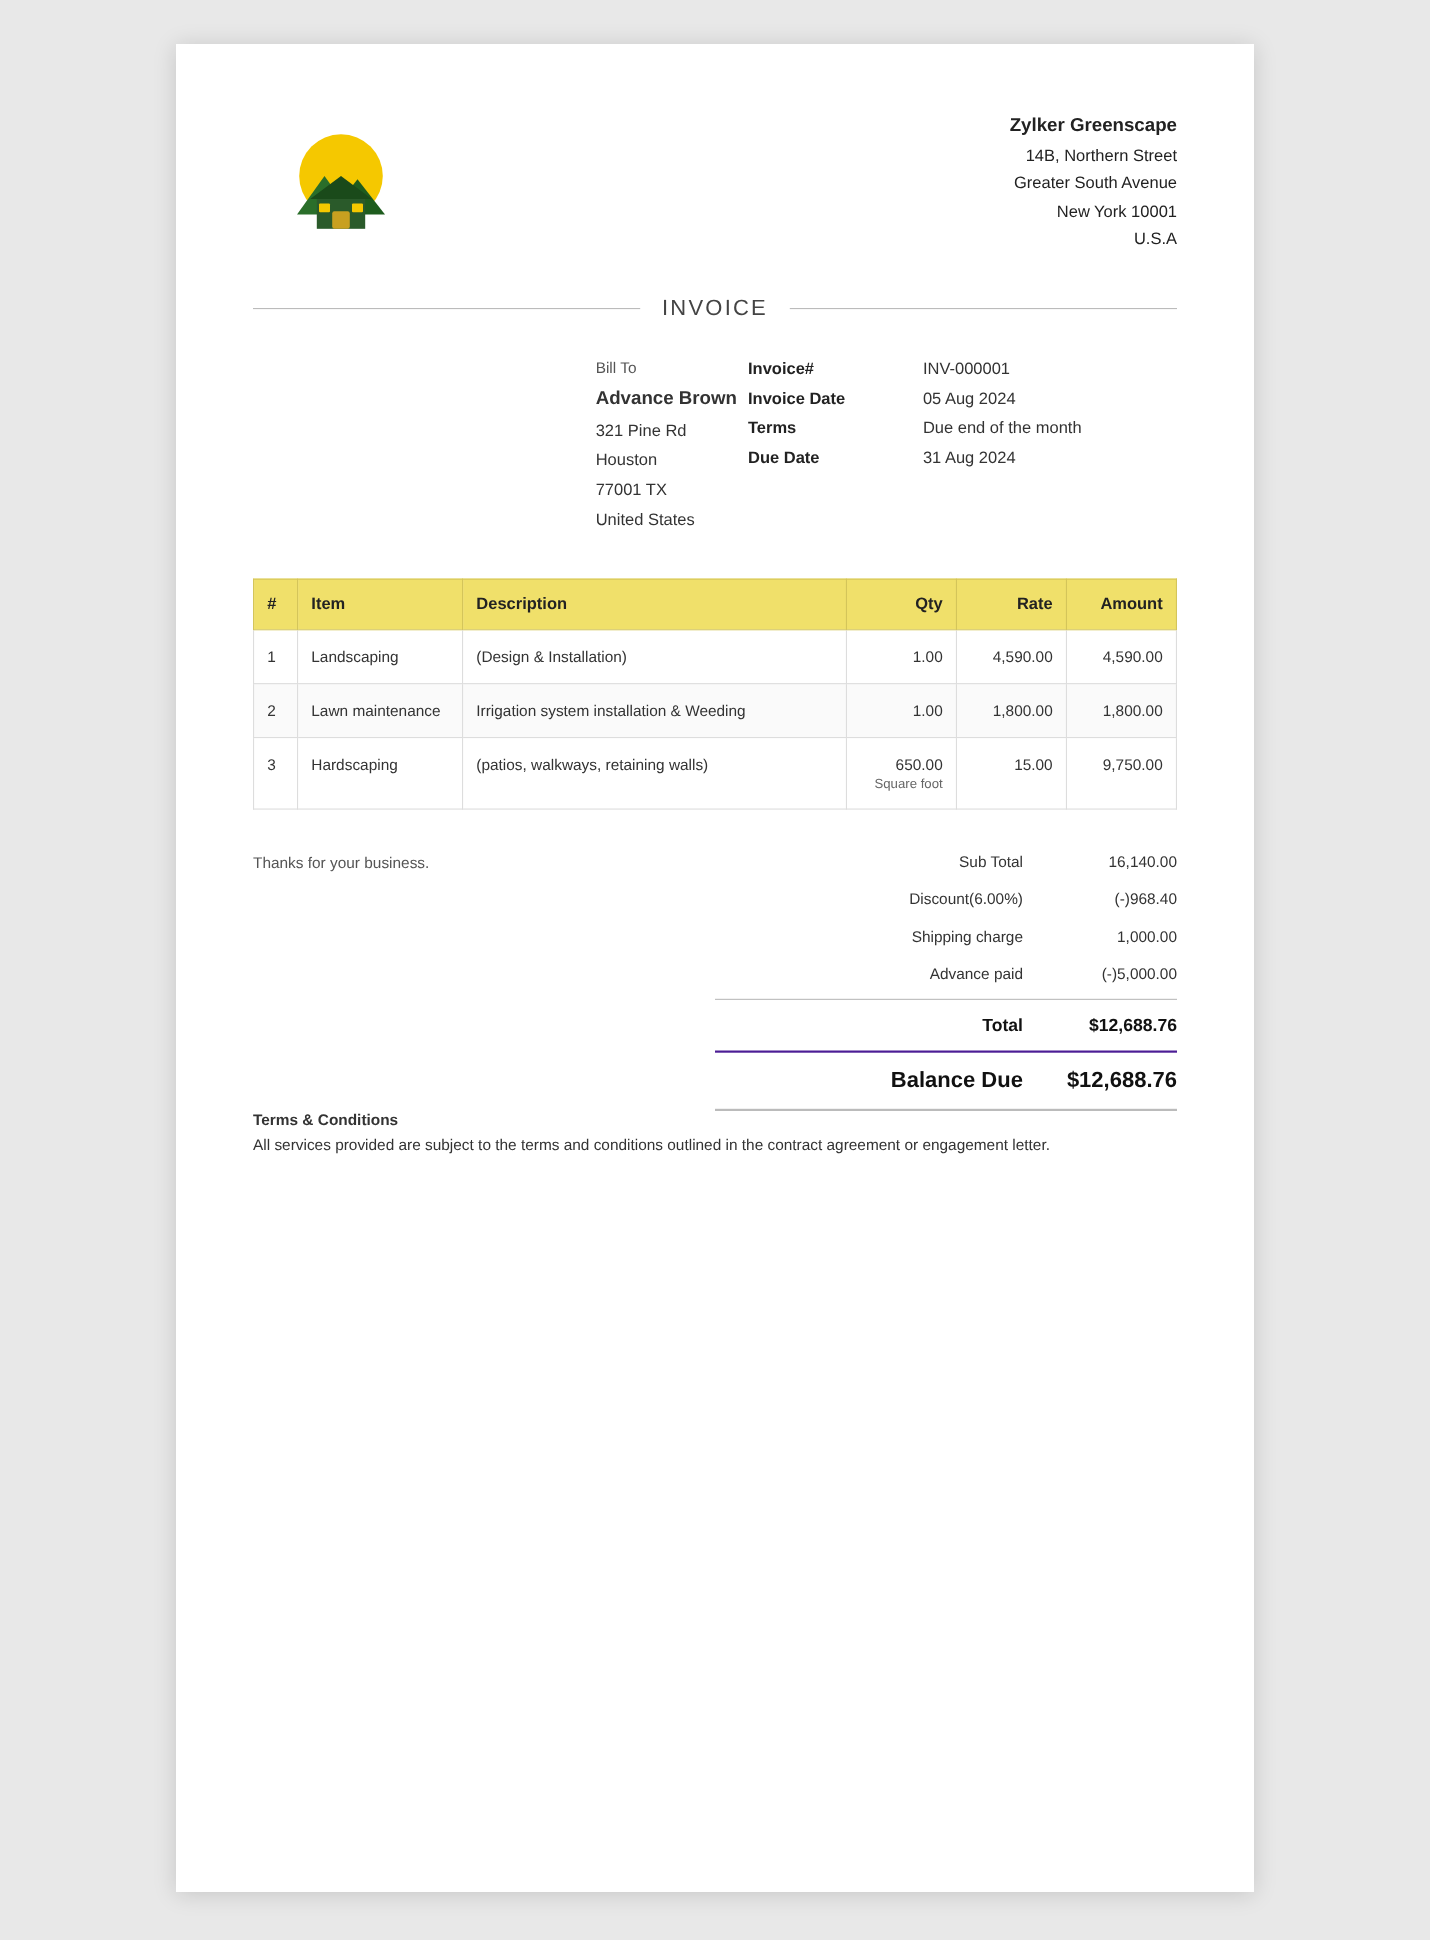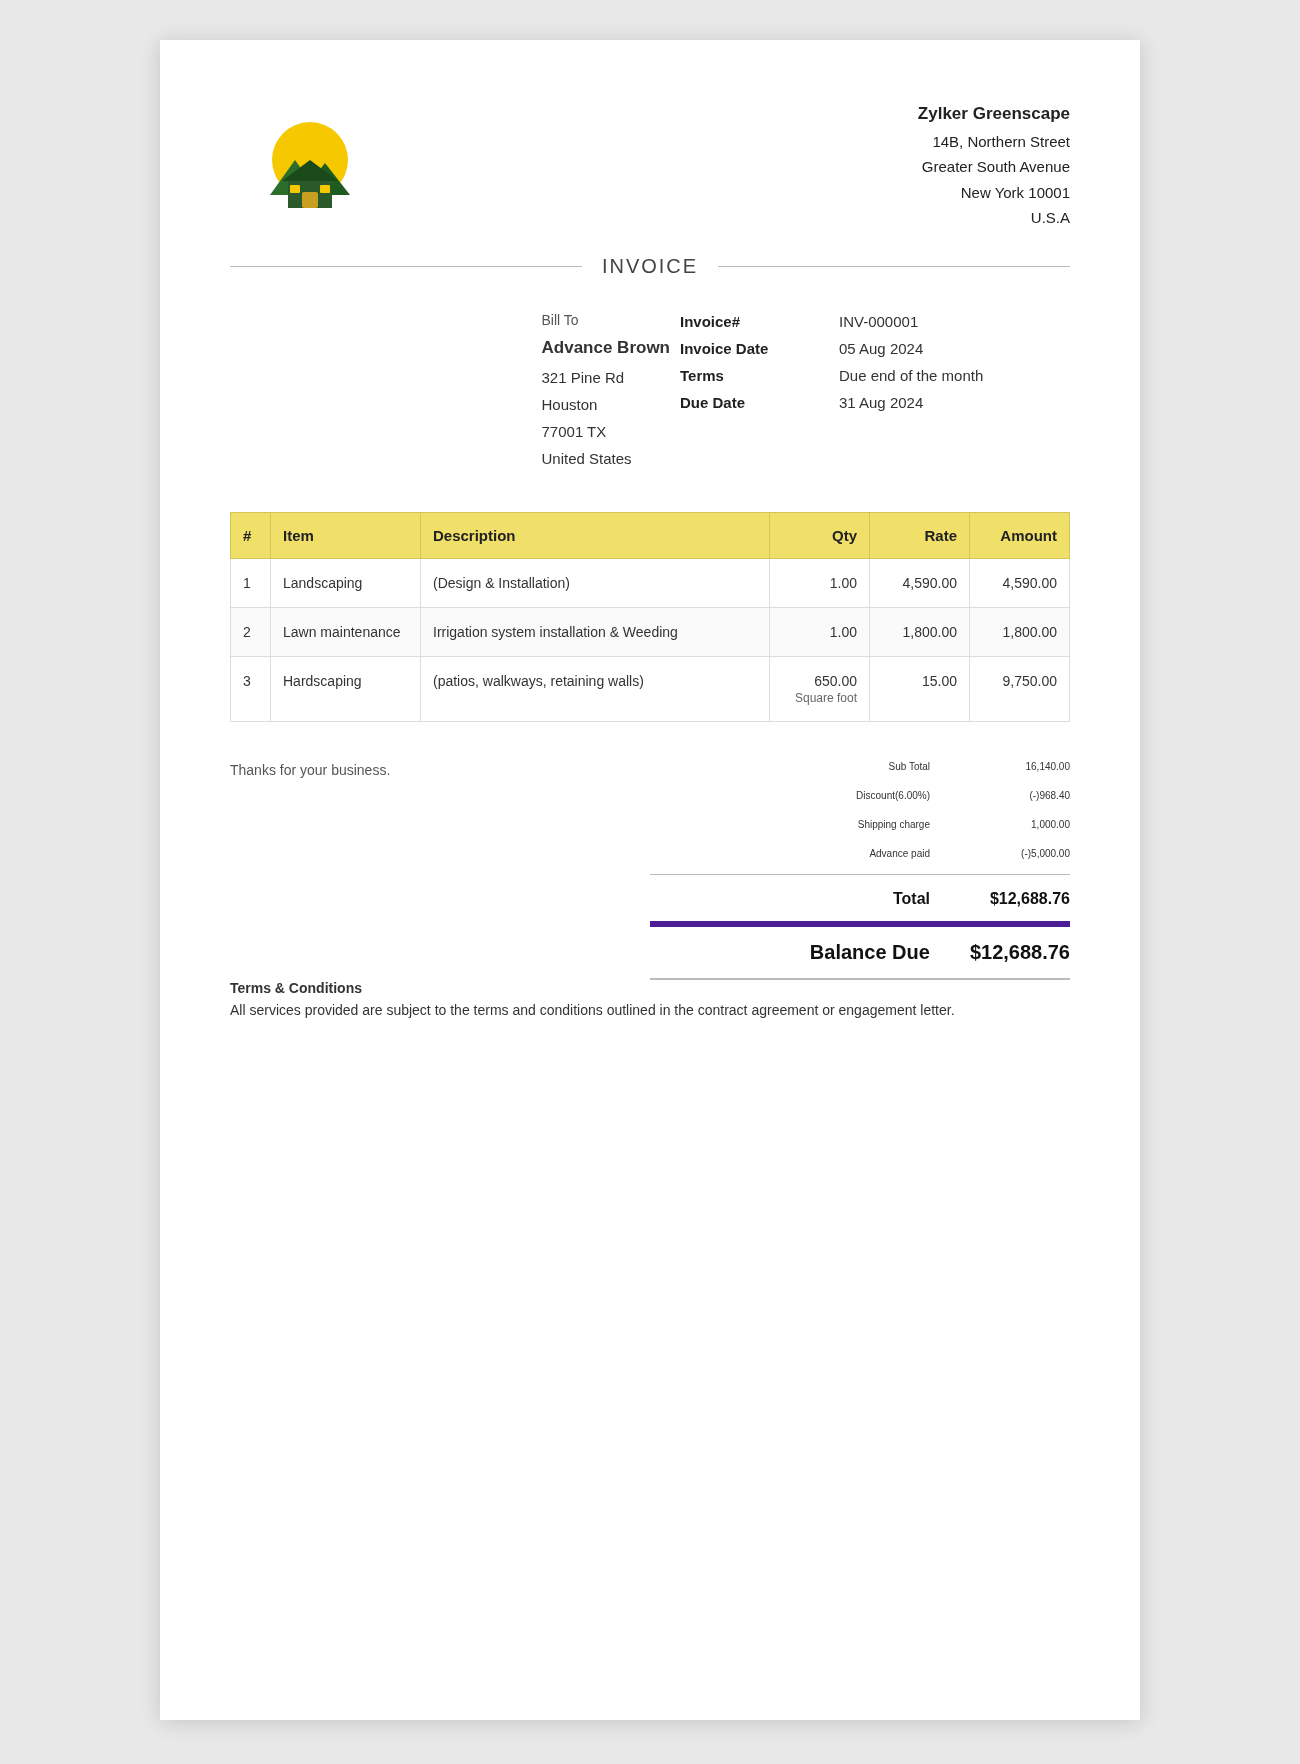--- a/index.html
+++ b/index.html
@@ -17,21 +17,21 @@
       width: 980px;
       min-height: 1680px;
       padding: 60px 70px;
       box-shadow: 0 2px 20px rgba(0,0,0,0.15);
     }
     
     .header {
       display: flex;
       justify-content: space-between;
       align-items: flex-start;
-      margin-bottom: 24px;
+      margin-bottom: 38px;
     }
     .logo-area {
       width: 160px;
       height: 130px;
       display: flex;
       align-items: center;
       justify-content: center;
     }
     .company-info {
       text-align: right;
@@ -134,21 +134,21 @@
       color: #555;
       padding-top: 10px;
     }
     .totals-section {
       min-width: 420px;
     }
     .totals-row {
       display: flex;
       justify-content: space-between;
       padding: 9px 0;
-      font-size: 10px;
+      font-size: 14px;
       color: #333;
     }
     .totals-row .t-label { text-align: right; flex: 1; padding-right: 40px; }
     .totals-row .t-value { min-width: 100px; text-align: right; }
     .totals-divider {
       height: 1px;
       background: #bbb;
       margin: 6px 0;
     }
     .totals-row.total-row {
@@ -156,21 +156,21 @@
       font-size: 16px;
       color: #111;
     }
     .balance-due-row {
       display: flex;
       justify-content: space-between;
       padding: 14px 0;
       font-size: 20px;
       font-weight: bold;
       color: #111;
-      border-top: 6px solid #4c1d95;
+      border-top: 2px solid #4c1d95;
       border-bottom: 2px solid #bbb;
       margin-top: 4px;
     }
     .balance-due-row .t-label { text-align: right; flex: 1; padding-right: 40px; }
     .balance-due-row .t-value { min-width: 100px; text-align: right; }
     
     .terms-section {
       font-size: 14px;
       color: #333;
     }

